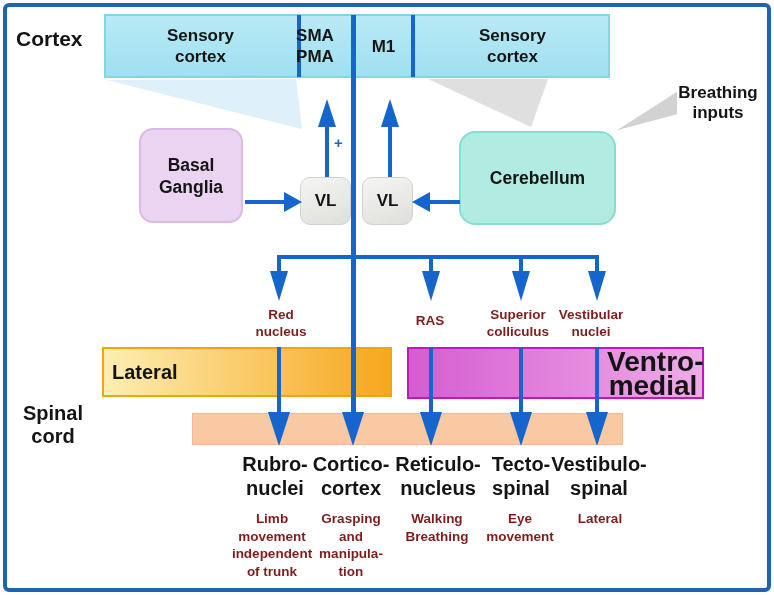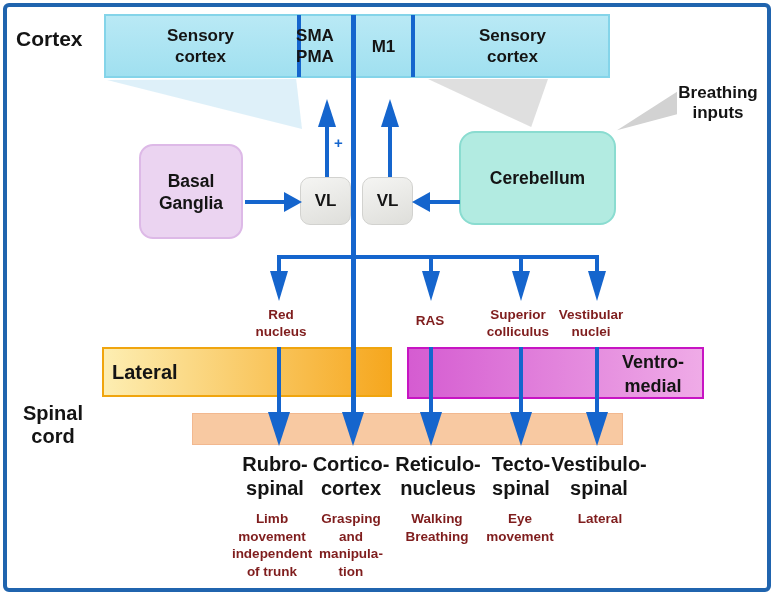--- a/index.html
+++ b/index.html
@@ -68,31 +68,31 @@
 <div class="abs seg blk ml" style="left:298px;width:34px;">SMA
 PMA</div>
 <div class="abs seg blk ml" style="left:356px;width:55px;">M1</div>
 <div class="abs divider" style="left:411px;"></div>
 <div class="abs seg blk ml" style="left:415px;width:195px;">Sensory
 cortex</div>
 
 <div class="abs blk ml" style="left:667px;top:83px;width:102px;font-size:17px;line-height:20px;text-align:center;">Breathing
 inputs</div>
 
-<div class="abs node bg-box blk ml" style="left: 139px; top: 144px;">Basal
+<div class="abs node bg-box blk ml" style="left: 139px; top: 128px;">Basal
 Ganglia</div>
 <div class="abs node cb-box blk" style="left: 459px; top: 131px;">Cerebellum</div>
 <div class="abs node vl-box blk" style="left:300px;">VL</div>
 <div class="abs node vl-box blk" style="left:362px;">VL</div>
 
 <div class="abs lateralbar">
   <span class="blk" style="font-size:20px;padding-left:8px;">Lateral</span>
 </div>
 <div class="abs vmbar">
-  <span class="abs blk ml" style="right:3px;top:1px;width:92px;font-size:18px;line-height:24px;text-align:center;">Ventro-
+  <span class="abs blk ml" style="right:3px;top:1px;width:92px;font-size:28px;line-height:24px;text-align:center;">Ventro-
 medial</span>
 </div>
 <div class="abs spinalbar"></div>
 
 <div class="abs vshaft" style="left:351px;top:15px;width:5px;height:399px;"></div>
 <div class="abs tri down" style="left:342px;top:412px;"></div>
 
 <div class="abs vshaft" style="left:325px;top:126px;height:51px;"></div>
 <div class="abs tri up" style="left:318px;top:99px;"></div>
 <div class="abs" style="left:334px;top:134px;color:#1565cd;font-weight:bold;font-size:15px;">+</div>
@@ -129,21 +129,21 @@
 <div class="abs tri down" style="left:420px;top:412px;"></div>
 <div class="abs vshaft" style="left:519px;top:347px;height:67px;"></div>
 <div class="abs tri down" style="left:510px;top:412px;"></div>
 <div class="abs vshaft" style="left:595px;top:347px;height:67px;"></div>
 <div class="abs tri down" style="left:586px;top:412px;"></div>
 
 <div class="abs blk ml" style="left:10px;top:402px;width:86px;font-size:20px;line-height:23px;text-align:center;">Spinal
 cord</div>
 
 <div class="abs tract cx" style="left:275px;">Rubro-
-spinal</div>
+nuclei</div>
 <div class="abs tract cx" style="left:351px;">Cortico-
 cortex</div>
 <div class="abs tract cx" style="left:438px;">Reticulo-
 nucleus</div>
 <div class="abs tract cx" style="left:521px;">Tecto-
 spinal</div>
 <div class="abs tract cx" style="left:599px;">Vestibulo-
 spinal</div>
 
 <div class="abs red cx func" style="left:272px;">Limb

